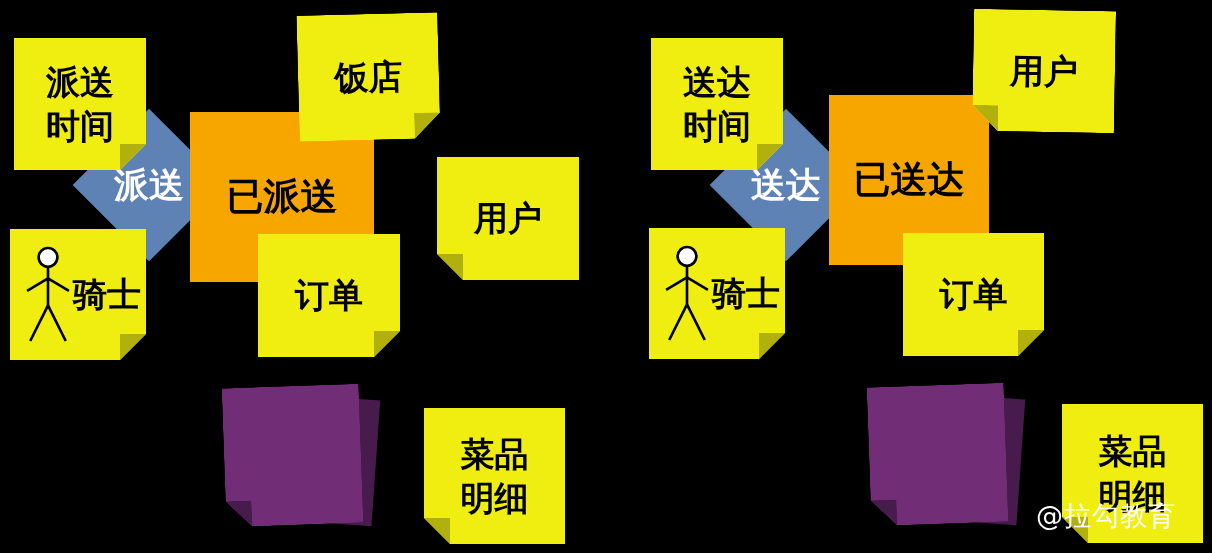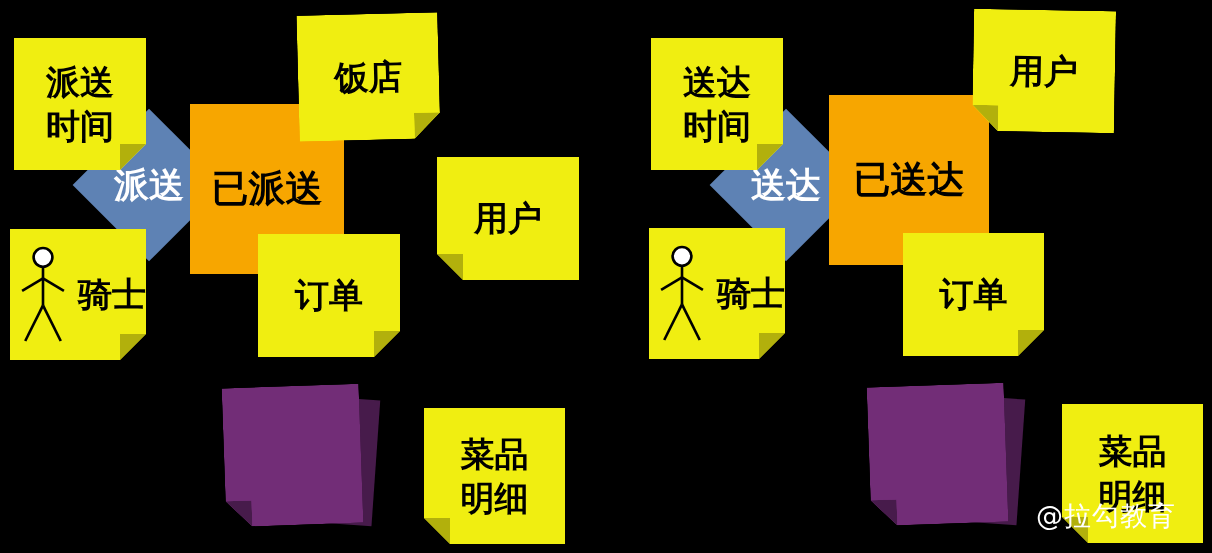--- a/index.html
+++ b/index.html
@@ -29,21 +29,21 @@
     white-space:pre-line;text-align:center;font-weight:bold;font-size:34px;
     line-height:1.3;color:var(--text_dark);
   }
   .event-label{font-size:37px;}
   .diamond-wrap{position:absolute;z-index:1;}
   .diamond{position:absolute;inset:21px;background:var(--blue);transform:rotate(45deg);}
   .cmd-label{
     position:absolute;inset:0;display:flex;align-items:center;justify-content:center;
     color:var(--text_light);font-weight:bold;font-size:35px;
   }
-  .rider{justify-content:space-between;padding-left:10px;box-sizing:border-box;}
+  .rider{justify-content:center;padding-left:10px;box-sizing:border-box;}
   .stick{flex:0 0 auto;margin-right:2px;}
   .watermark{
     position:absolute;left:1036px;top:498px;color:var(--text_light);
     font-size:27px;font-weight:normal;letter-spacing:1px;z-index:4;
   }
 </style>
 </head>
 <body>
 
 <div class="stage">
@@ -52,21 +52,21 @@
     <span class="note-label">派送
 时间</span>
     <i class="fold"></i>
   </div>
 
   <div class="diamond-wrap" style="left:74px;top:110px;width:150px;height:150px">
     <div class="diamond"></div>
     <span class="cmd-label">派送</span>
   </div>
 
-  <div class="note orange fold-br" style="left:190px;top:104px;width:154px;height:170px">
+  <div class="note orange fold-br" style="left:190px;top:112px;width:184px;height:170px">
     <span class="note-label event-label">已派送</span>
     <i class="fold"></i>
   </div>
 
   <div class="note yellow fold-br" style="left:298px;top:14px;width:141px;height:126px;transform:rotate(-1.5deg)">
     <span class="note-label">饭店</span>
     <i class="fold"></i>
   </div>
 
   <div class="note yellow fold-bl" style="left:437px;top:157px;width:142px;height:123px">

